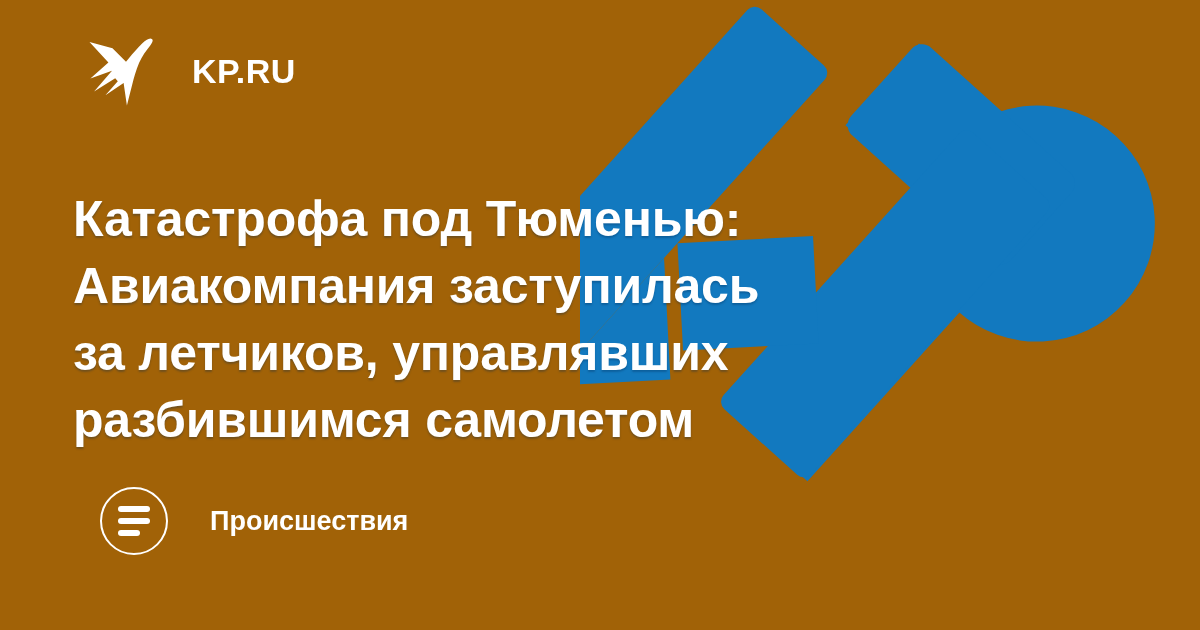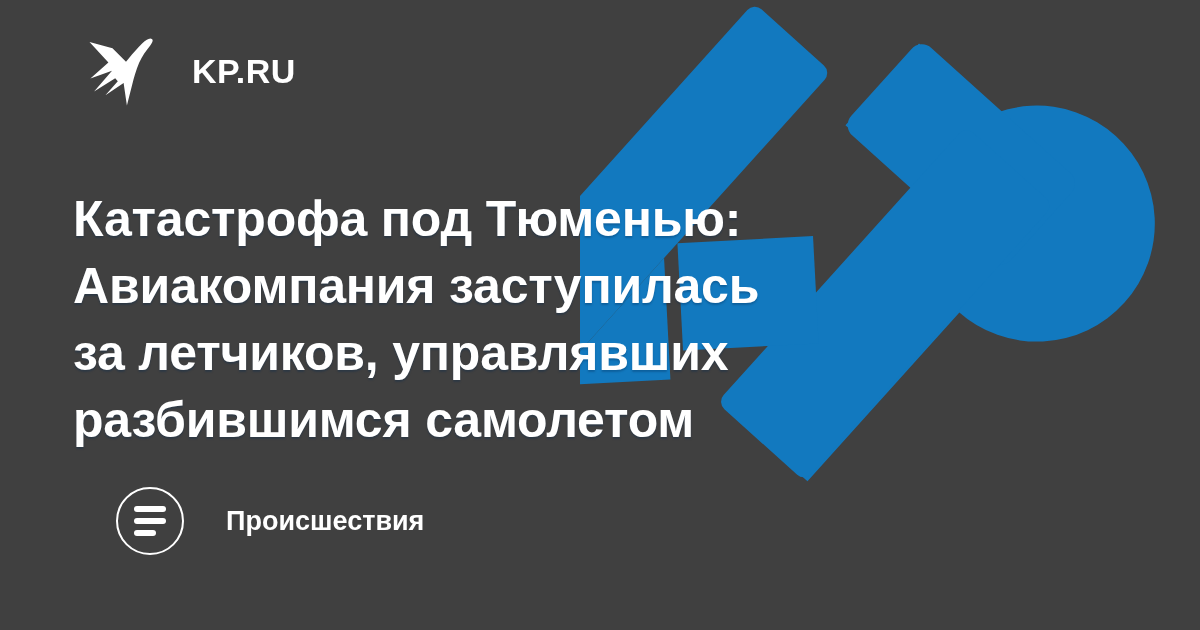--- a/index.html
+++ b/index.html
@@ -10,21 +10,21 @@
 
   body {
     font-family: "Liberation Sans", "DejaVu Sans", sans-serif;
     background: #ffffff;
   }
 
   .card {
     position: relative;
     width: 1200px;
     height: 630px;
-    background: #404040;
+    background: #a16207;
     overflow: hidden;
     box-sizing: border-box;
   }
 
   
   .watermark {
     position: absolute;
     top: 0;
     right: 0;
     width: 620px;
@@ -79,21 +79,21 @@
     font-weight: bold;
     line-height: 67px;
     letter-spacing: -0.2px;
     text-shadow: 0 2px 2px rgba(0, 40, 80, 0.30);
     white-space: pre-line;
   }
 
   
   .category {
     position: absolute;
-    left: 116px;
+    left: 100px;
     top: 487px;
     display: flex;
     align-items: center;
     height: 68px;
     justify-content: center;
   }
 
   .category-icon-circle {
     width: 68px;
     height: 68px;

